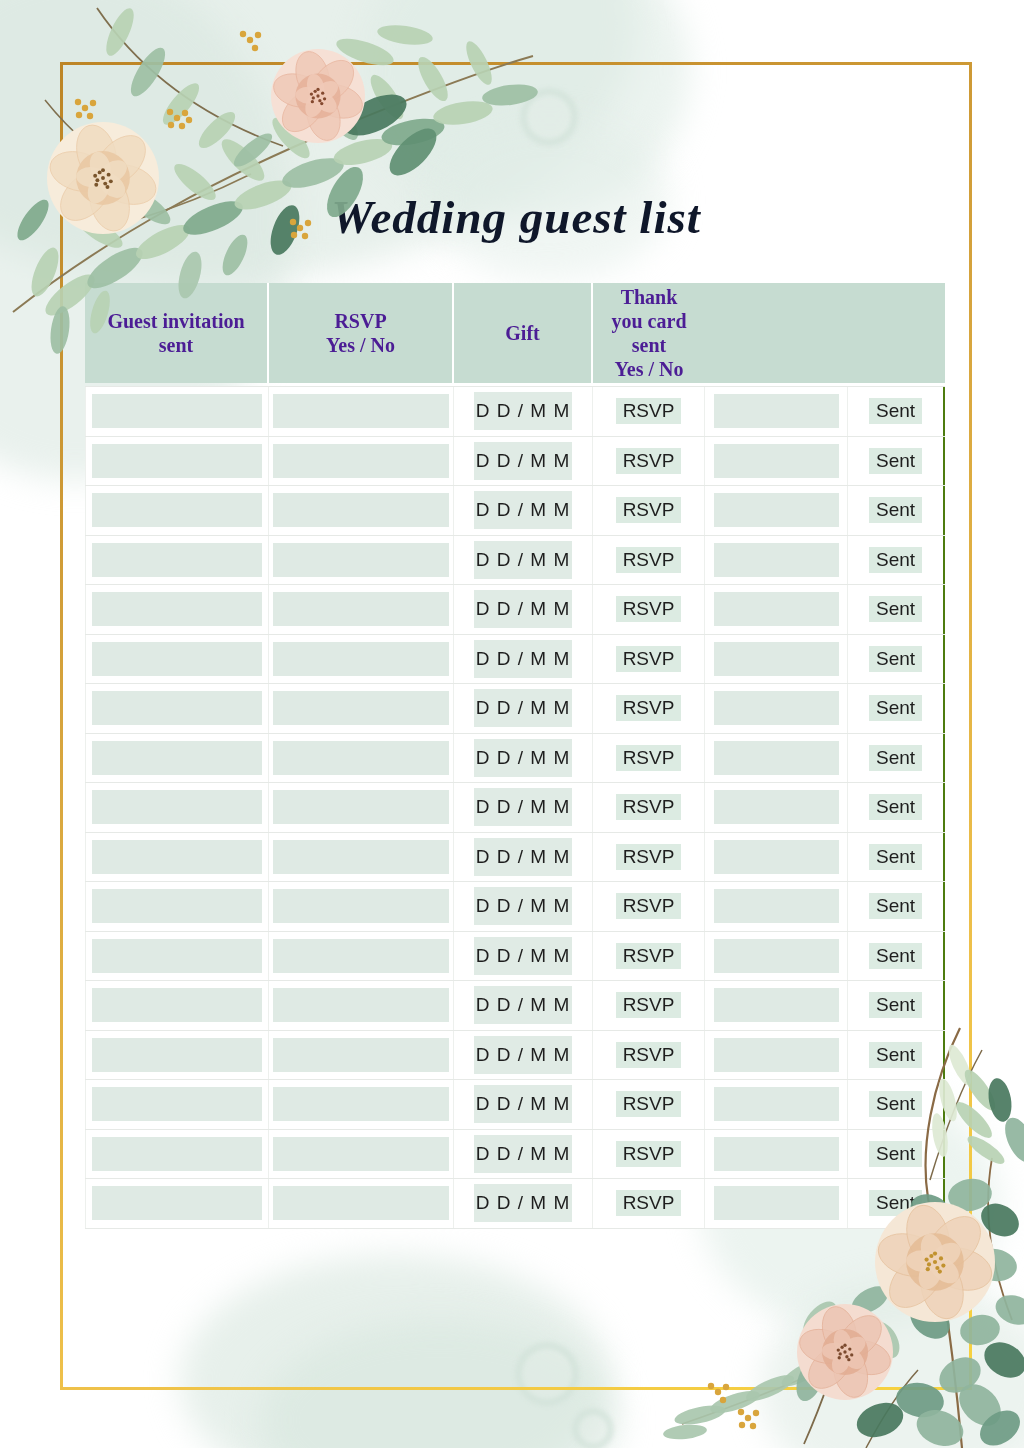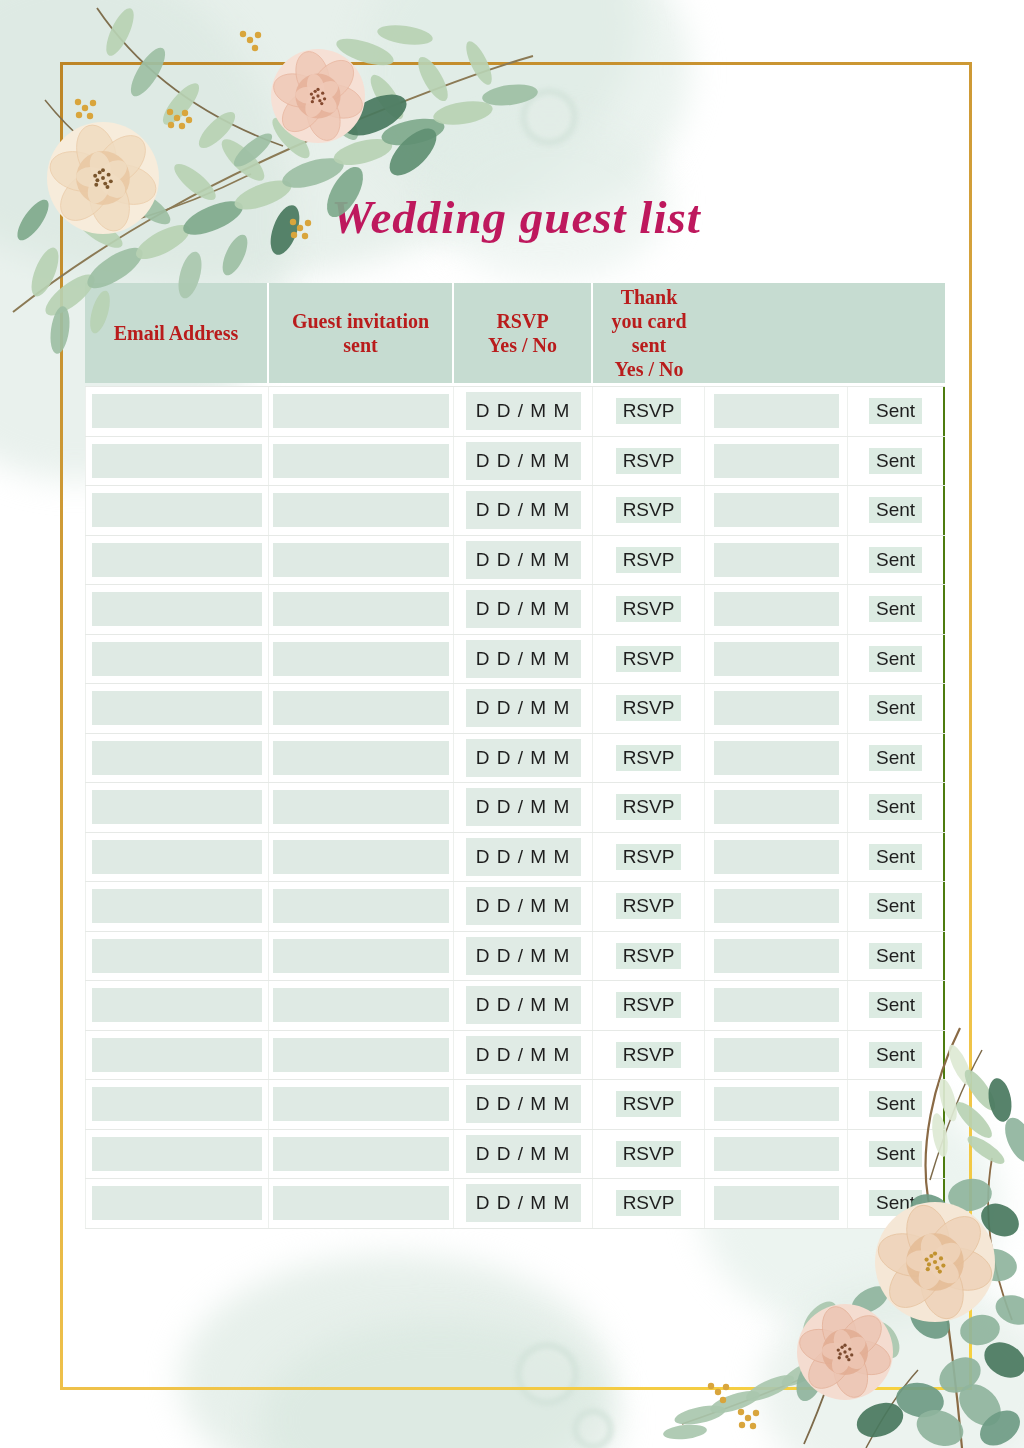--- a/index.html
+++ b/index.html
@@ -18,52 +18,52 @@
   #frame {
     position:absolute; left:60px; top:62px; width:912px; height:1328px;
     border:3px solid;
     border-image: linear-gradient(155deg,#bd8526 0%,#d8a63e 40%,#eec04a 75%,#f7d23f 100%) 1;
     z-index:1;
   }
   
   #title {
     position:absolute; left:60px; top:190px; width:912px; text-align:center;
     font-family:"Liberation Serif", serif; font-style:italic; font-weight:bold;
-    font-size:47px; letter-spacing:1px; color:#be185d; z-index:2;
+    font-size:47px; letter-spacing:1px; color:#0f172a; z-index:2;
   }
   
   #guest-table { position:absolute; left:85px; top:283px; width:860px; z-index:2; }
   .thead {
     display:grid; grid-template-columns:184px 185px 139px 112px 143px 97px;
     height:100px; background:#c6dcd1; margin-bottom:3px;
   }
   .th {
     display:flex; flex-direction:column; align-items:center; justify-content:center;
     text-align:center; font-family:"Liberation Serif", serif; font-weight:bold;
-    font-size:20px; line-height:24px; color:#b91c1c;
+    font-size:20px; line-height:24px; color:#4c1d95;
     border-right:2px solid #ffffff; padding:0 14px;
   }
   .th:last-child { border-right:none; }
   .th .sub { font-weight:bold;text-align:center; }
   .tbody { border-bottom:1px solid #e6e9e6; }
   .tr {
     display:grid; grid-template-columns:184px 185px 139px 112px 143px 97px;
     height:49.5px; border-top:1px solid #e6e9e6;
   }
   .td {
     display:flex; align-items:center; justify-content:center;
     border-right:1px solid #edf0ed; background:#ffffff;
   }
   .td:first-child { border-left:1px solid #edf0ed; }
   .td:last-child  { border-right:2px solid #4d7c0f; }
   .fill-box { width:170px; height:34px; background:#dfeae4; }
   .col-email .fill-box { width:176px; }
   .col-gift  .fill-box { width:125px; }
   .date-box {
-    width:115px; height:38px; background:#e0ebe5;
+    width:98px; height:38px; background:#e0ebe5;
     display:flex; align-items:center; justify-content:center;
     font-size:19px; letter-spacing:1px; color:#1e1e1e; white-space:nowrap;
   }
   .hl { background:#dcebe2; padding:2px 7px; font-size:19px; color:#1e1e1e; }
   
   .floral { position:absolute; z-index:3; pointer-events:none; }
   #floral-tl { left:-15px; top:-20px; }
   #floral-br { left:630px; top:1020px; }
 </style>
 </head>
@@ -81,30 +81,30 @@
 <div class="wash" style="left:700px;top:1080px;width:300px;height:250px;background:rgba(223,236,230,.6);"></div>
 <div class="wash" style="left:760px;top:1280px;width:300px;height:220px;background:rgba(220,233,226,.55);"></div>
 
 <div id="frame"></div>
 
 <div id="title">Wedding guest list</div>
 
 <div id="guest-table">
   <div class="thead">
     <div class="th">
-      <span>Email Address</span>
-      <span class="sub"></span>
-    </div>
-    <div class="th">
       <span>Guest invitation sent</span>
       <span class="sub"></span>
     </div>
     <div class="th">
       <span>RSVP</span>
       <span class="sub">Yes / No</span>
+    </div>
+    <div class="th">
+      <span>Gift</span>
+      <span class="sub"></span>
     </div>
     <div class="th">
       <span>Thank you card sent</span>
       <span class="sub">Yes / No</span>
     </div>
   </div>
   <div class="tbody" id="tbody">
   <div class="tr">
     <div class="td col-guest">
       <div class="fill-box"></div>

